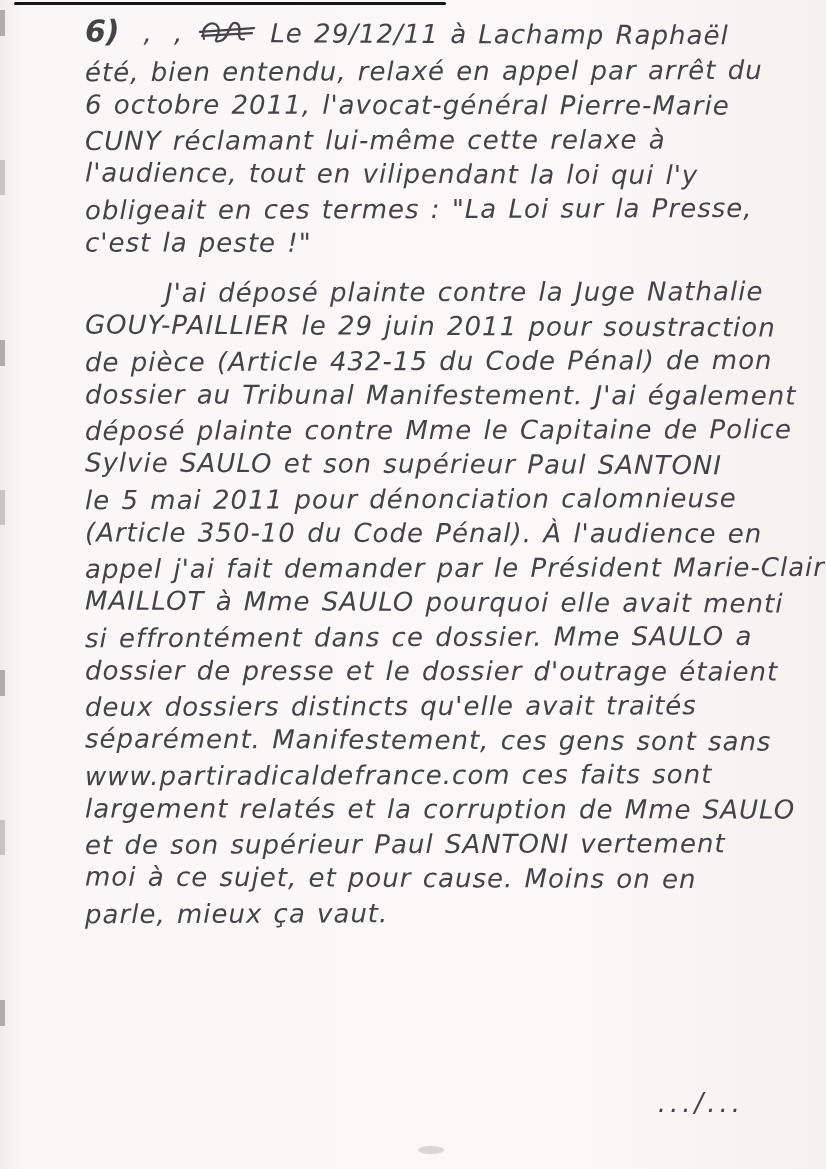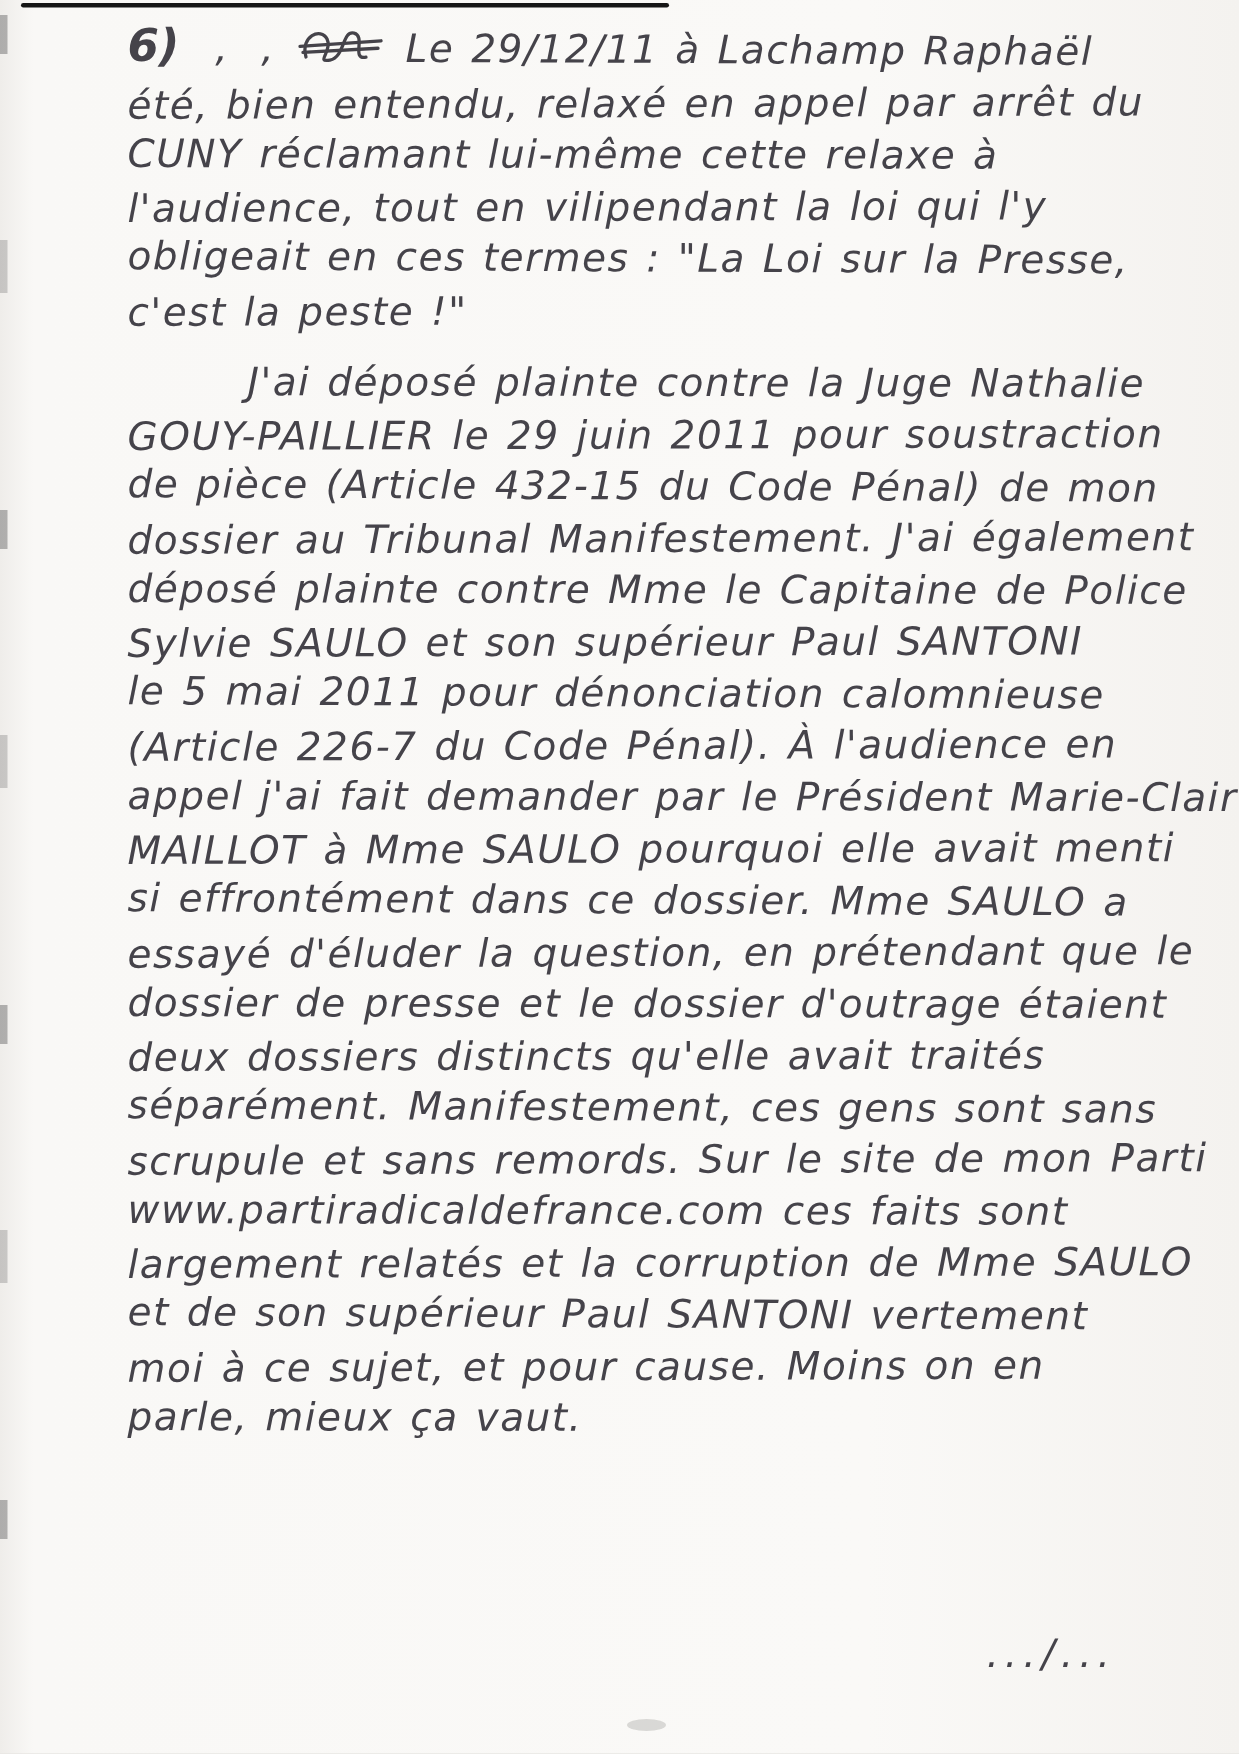--- a/index.html
+++ b/index.html
@@ -66,41 +66,40 @@
       <span class="page-number">6)</span><span class="stray-marks">, ,</span><svg class="scribble" width="58" height="30" viewBox="0 0 58 30">
           <g fill="none" stroke="#45434a" stroke-width="2.2" stroke-linecap="round">
             <path d="M6,22 C2,8 16,2 20,10 C24,18 12,26 22,24 C32,22 30,4 38,6 C46,8 36,24 46,22"></path>
             <path d="M2,15 L56,11"></path>
             <path d="M4,19 L54,16"></path>
           </g>
         </svg><span>Le 29/12/11 à Lachamp Raphaël</span>
     </div>
 
     <div class="line">été, bien entendu, relaxé en appel par arrêt du</div>
+    <div class="line">6 octobre 2011, l'avocat-général Pierre-Marie</div>
     <div class="line">CUNY réclamant lui-même cette relaxe à</div>
     <div class="line">l'audience, tout en vilipendant la loi qui l'y</div>
     <div class="line">obligeait en ces termes : "La Loi sur la Presse,</div>
     <div class="line">c'est la peste !"</div>
 
     <div class="line para-indent para-gap">J'ai déposé plainte contre la Juge Nathalie</div>
     <div class="line">GOUY-PAILLIER le 29 juin 2011 pour soustraction</div>
     <div class="line">de pièce (Article 432-15 du Code Pénal) de mon</div>
     <div class="line">dossier au Tribunal Manifestement. J'ai également</div>
     <div class="line">déposé plainte contre Mme le Capitaine de Police</div>
     <div class="line">Sylvie SAULO et son supérieur Paul SANTONI</div>
     <div class="line">le 5 mai 2011 pour dénonciation calomnieuse</div>
-    <div class="line">(Article 226-7 du Code Pénal). À l'audience en</div>
+    <div class="line">(Article 350-10 du Code Pénal). À l'audience en</div>
     <div class="line">appel j'ai fait demander par le Président Marie-Claire</div>
     <div class="line">MAILLOT à Mme SAULO pourquoi elle avait menti</div>
     <div class="line">si effrontément dans ce dossier. Mme SAULO a</div>
-    <div class="line">essayé d'éluder la question, en prétendant que le</div>
     <div class="line">dossier de presse et le dossier d'outrage étaient</div>
     <div class="line">deux dossiers distincts qu'elle avait traités</div>
     <div class="line">séparément. Manifestement, ces gens sont sans</div>
-    <div class="line">scrupule et sans remords. Sur le site de mon Parti</div>
     <div class="line">www.partiradicaldefrance.com ces faits sont</div>
     <div class="line">largement relatés et la corruption de Mme SAULO</div>
     <div class="line">et de son supérieur Paul SANTONI vertement</div>
     <div class="line">moi à ce sujet, et pour cause. Moins on en</div>
     <div class="line">parle, mieux ça vaut.</div>
 
   </div>
 
   <div class="continuation">.../...</div>
   <div class="bottom-smudge"></div>

